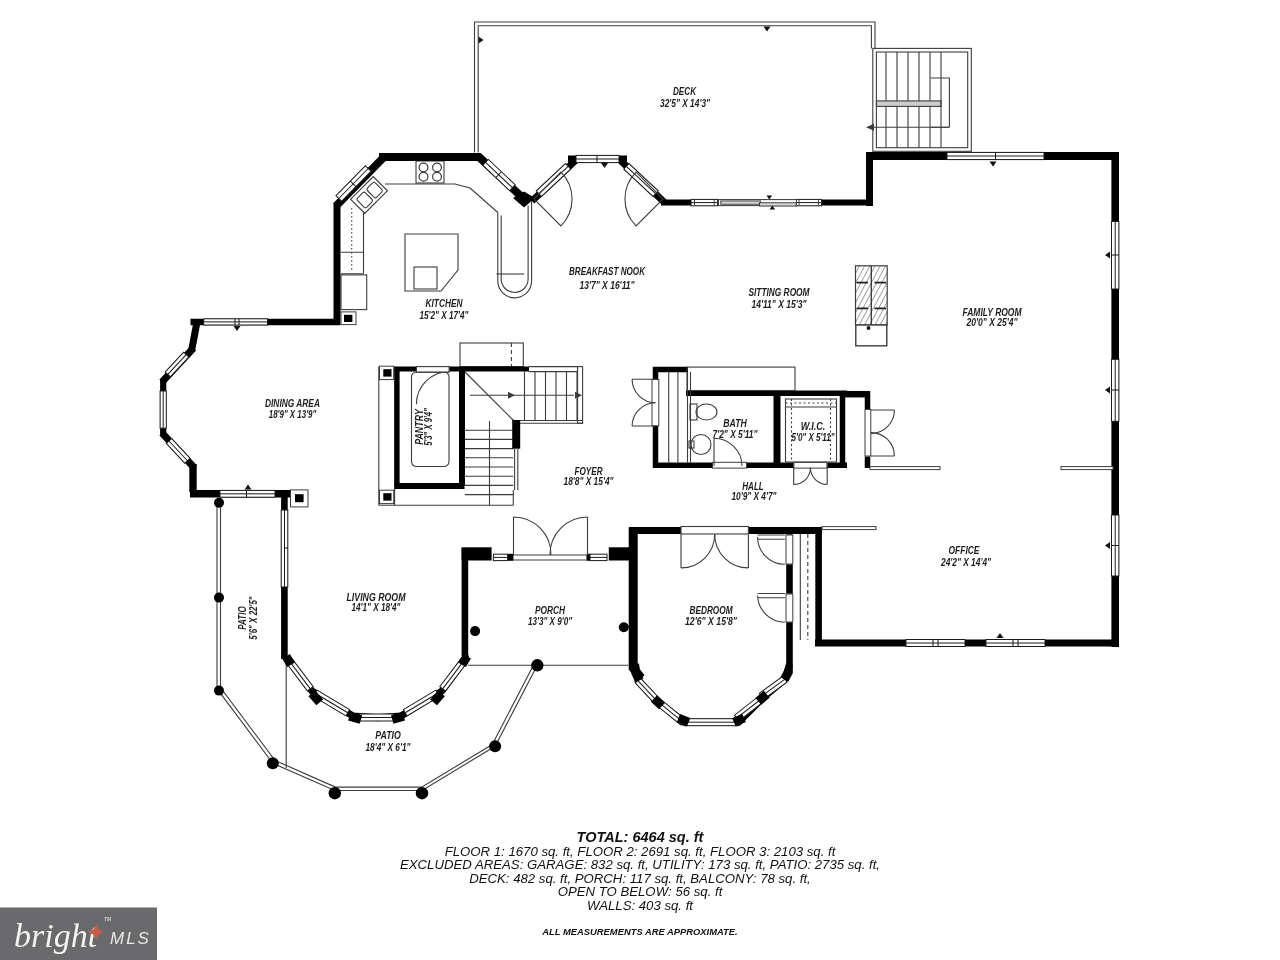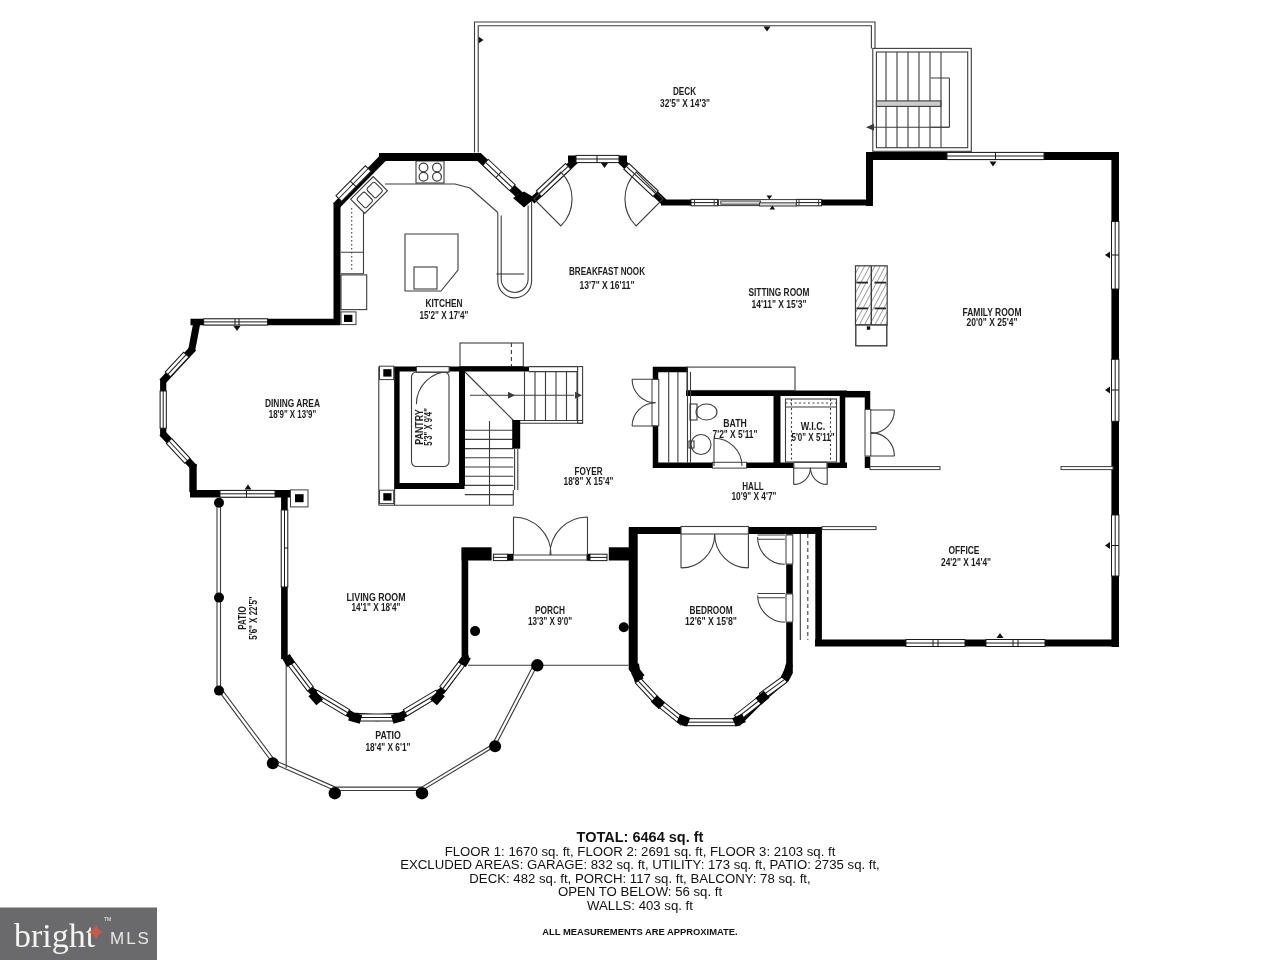--- a/index.html
+++ b/index.html
@@ -1,16 +1,16 @@
 <!DOCTYPE html>
 <html><head>
 <meta charset="utf-8">
 <style>
   html,body{margin:0;padding:0;background:#fff;}
-  #page{position:relative;width:1280px;height:960px;background:#fff;overflow:hidden;}
+  #page{position:relative;width:1280px;height:960px;background:#fff;overflow:hidden;font-style:italic;}
   svg{position:absolute;left:0;top:0;}
   .lbl{font-family:"Liberation Sans",sans-serif;font-weight:bold;font-size:11.3px;fill:#1c1c1c;text-anchor:middle;letter-spacing:0px;}
   .foot{font-family:"Liberation Sans",sans-serif;font-size:13.2px;fill:#111;text-anchor:middle;}
 </style>
 </head>
 <body>
 <div id="page">
 <svg width="1280" height="960" viewBox="0 0 1280 960">
 <rect x="0" y="0" width="1280" height="960" fill="#ffffff"></rect>
 

